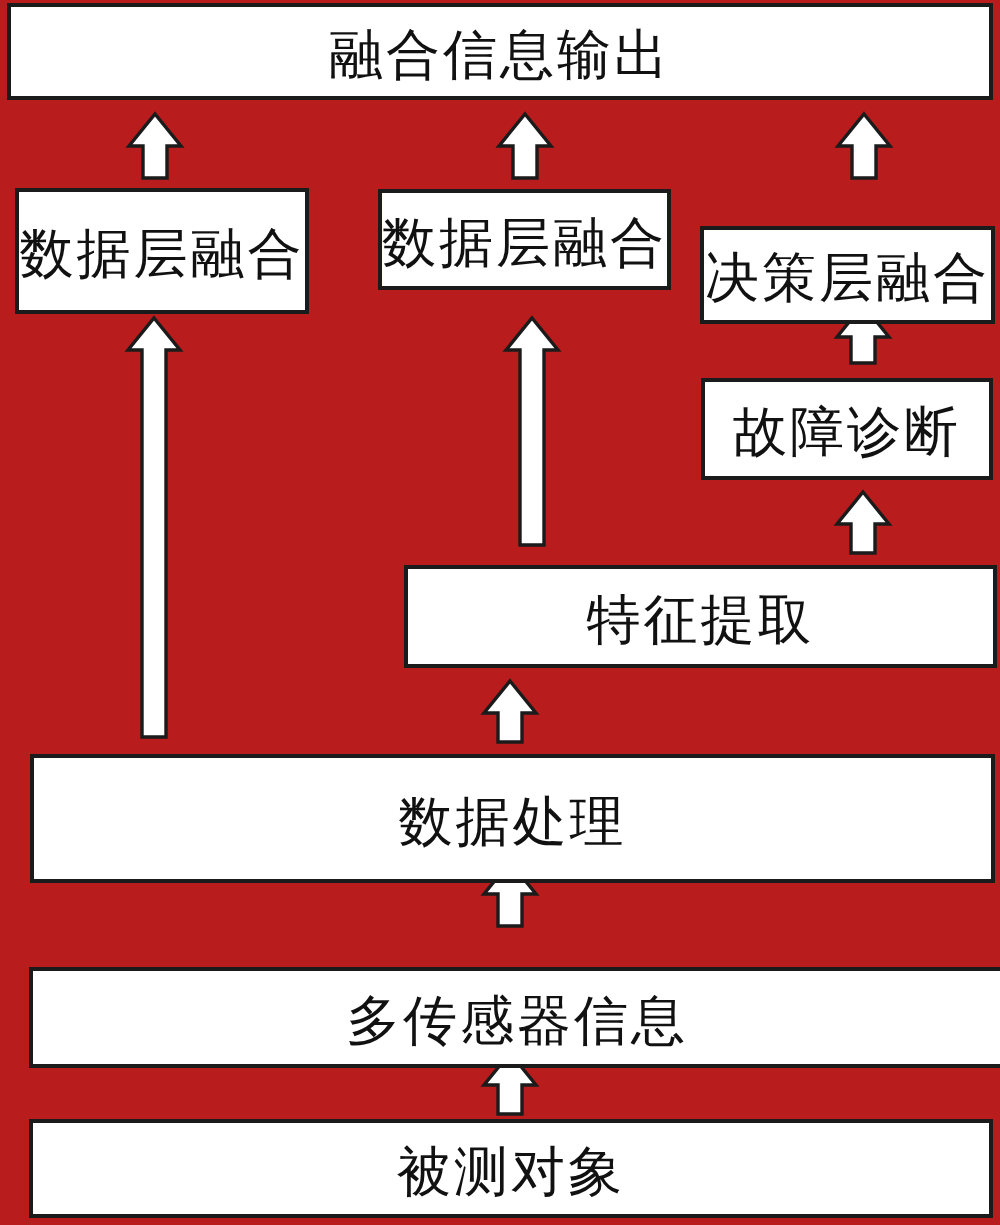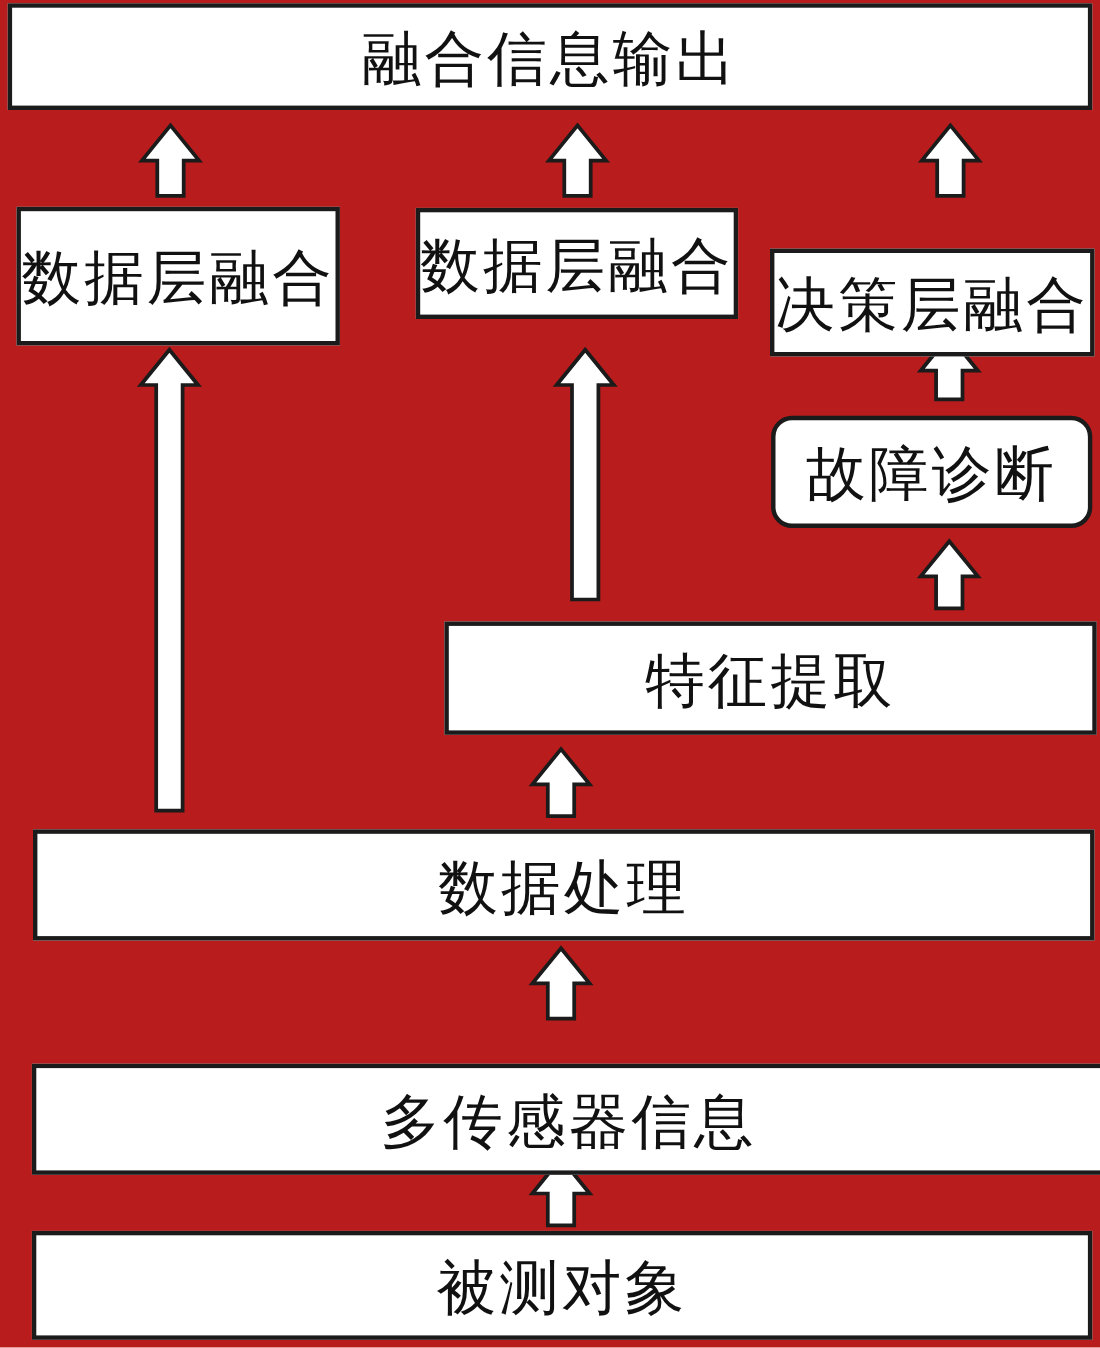--- a/index.html
+++ b/index.html
@@ -30,23 +30,23 @@
     letter-spacing: 3px;
     white-space: nowrap;
     line-height: 1;
     transform: translateY(2px);
   }
   
   .n-output            { left: 7px;   top: 3px;    width: 986px; height: 97px; }
   .n-data-layer        { left: 15px;   top: 188px;  width: 294px; height: 126px; }
   .n-feature-layer     { left: 378px; top: 189px;  width: 293px; height: 101px; }
   .n-decision-layer    { left: 700px; top: 190px;  width: 295px; height: 98px; margin-top: 36px; }
-  .n-fault-diagnosis   { left: 701px; top: 378px;  width: 292px; height: 102px; border-radius: 19px; }
+  .n-fault-diagnosis   { left: 701px; top: 378px;  width: 292px; height: 102px; }
   .n-feature-extract   { left: 404px; top: 565px;  width: 593px; height: 103px; }
-  .n-data-processing   { left: 30px;  top: 754px;  width: 965px; height: 101px; }
+  .n-data-processing   { left: 30px;  top: 754px;  width: 965px; height: 129px; }
   .n-multi-sensor      { left: 29px;  top: 935px;  width: 976px; height: 101px; margin-top: 32px; }
   .n-measured-object   { left: 29px;  top: 1119px; width: 964px; height: 99px; }
 
   #arrow-layer {
     position: absolute;
     left: 0; top: 0;
     width: 1000px;
     height: 1225px;
     pointer-events: none;
   }

